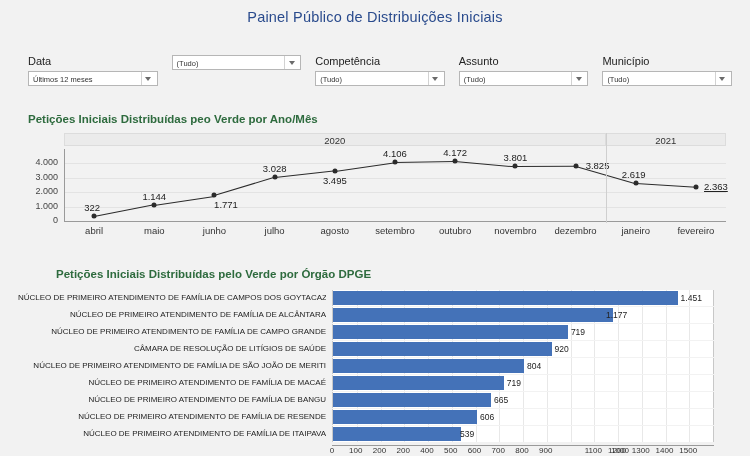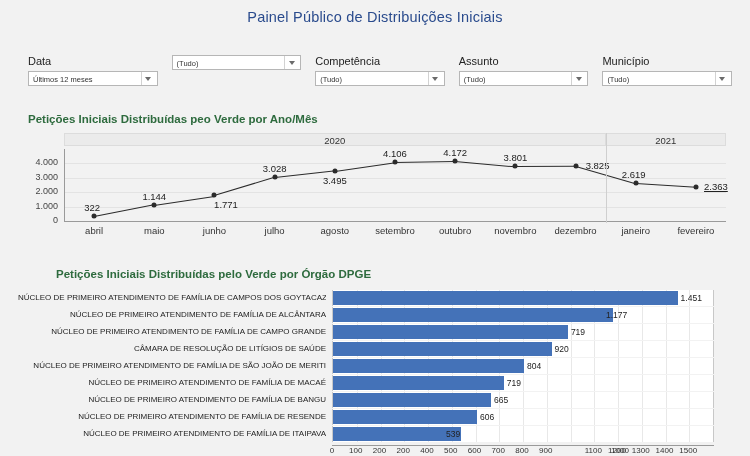--- a/index.html
+++ b/index.html
@@ -520,21 +520,21 @@
             <div class="bar-grid" style="left: 166.25px;"></div>
             <div class="bar-grid" style="left: 190px;"></div>
             <div class="bar-grid" style="left: 213.75px;"></div>
             <div class="bar-grid" style="left: 237.5px;"></div>
             <div class="bar-grid" style="left: 261.25px;"></div>
             <div class="bar-grid" style="left: 285px;"></div>
             <div class="bar-grid" style="left: 308.75px;"></div>
             <div class="bar-grid" style="left: 332.5px;"></div>
             <div class="bar-grid" style="left: 356.25px;"></div>
             <div class="bar-fill" style="width: 128.012px; background: rgb(68, 114, 184);"></div>
-            <div class="bar-val" style="left: 111px;">539</div>
+            <div class="bar-val" style="left: 125px;">539</div>
           </div>
         </div>
         <div class="bar-axis" style="top: 155px;">
           <div class="bar-axis-line"></div>
           <div class="bar-tick" style="left: 0px;">0</div>
           <div class="bar-tick" style="left: 23.75px;">100</div>
           <div class="bar-tick" style="left: 47.5px;">200</div>
           <div class="bar-tick" style="left: 71.25px;">200</div>
           <div class="bar-tick" style="left: 95px;">400</div>
           <div class="bar-tick" style="left: 118.75px;">500</div>

